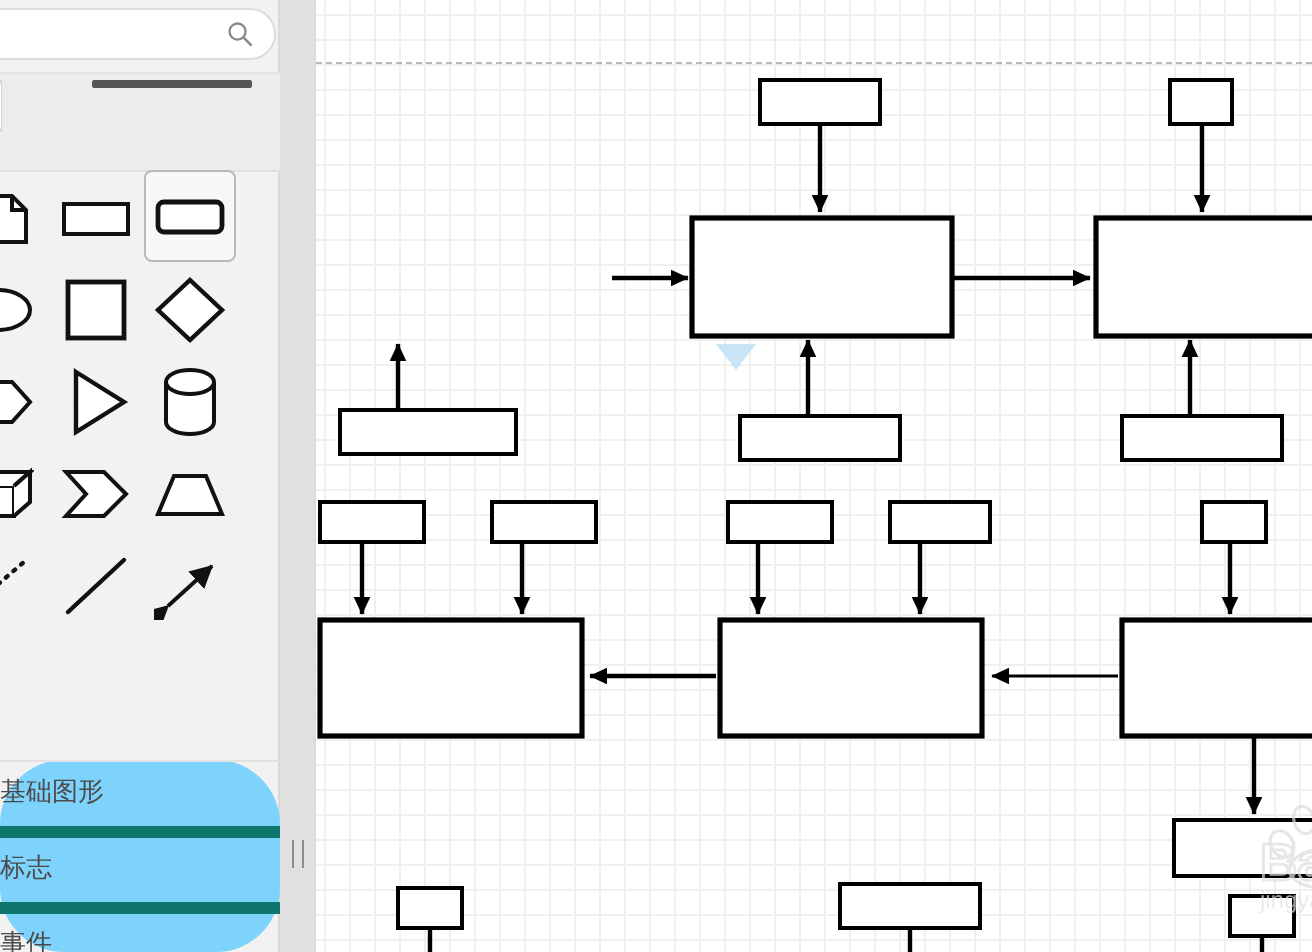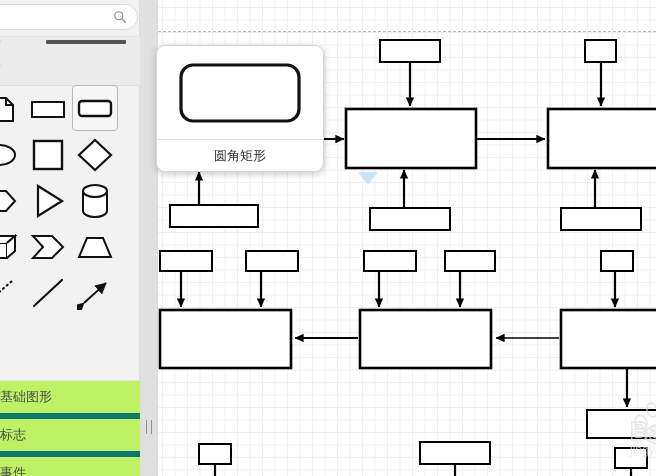--- a/index.html
+++ b/index.html
@@ -44,21 +44,22 @@
     display:flex;align-items:center;justify-content:center;
   }
   .shape-cell.selected{
     border:1px solid #b9b9b9;border-radius:4px;background:#f7f7f7;
     box-sizing:border-box;
   }
   .sw{display:block;}
 
   #cat-list{
     position:absolute;left:0;top:380px;width:140px;height:96px;
-    background:#bef264;
+    background:#7dd3fc;
+    border-radius:32px;
   }
   .cat-item{
     position:relative;height:32px;line-height:32px;
     border-top:6px solid #0f766e;
     padding-left:0px;
     font-size:13px;color:#4b4b4b;
     font-family:"DejaVu Sans","Liberation Sans",sans-serif;
   }
   .cat-item:first-child{border-top:1px solid #e2e2e2;}
 
@@ -353,23 +354,14 @@
       <text x="46" y="44" font-family="'Liberation Sans',sans-serif" font-size="26" font-weight="bold" fill="#e6e6e6">du</text>
       <text x="86" y="44" font-family="'DejaVu Sans',sans-serif" font-size="24" font-weight="bold" fill="none" stroke="#dedede" stroke-width="1.3">经验</text>
       <text x="2" y="58" font-family="'Liberation Sans',sans-serif" font-size="12" fill="#e2e2e2">jingyan.baidu.com</text>
     </svg>
   </div>
 
   <div id="tooltip-tab"></div>
   <svg id="tooltip-arrow" viewBox="0 0 11 26">
     <path d="M11 0 L1 13 L11 26 Z" fill="#ffffff" stroke="#d5d5d5" stroke-width="1"></path>
   </svg>
-  <div id="tooltip">
-    <div id="tooltip-preview">
-      <svg width="124" height="62" viewBox="0 0 124 62">
-        <rect x="3" y="3" width="118" height="56" rx="12" ry="12" fill="#ffffff" stroke="#111" stroke-width="3.2"></rect>
-      </svg>
-    </div>
-    <div id="tooltip-sep"></div>
-    <div id="tooltip-label">圆角矩形</div>
-  </div>
 
 </div>
 
 </body></html>

